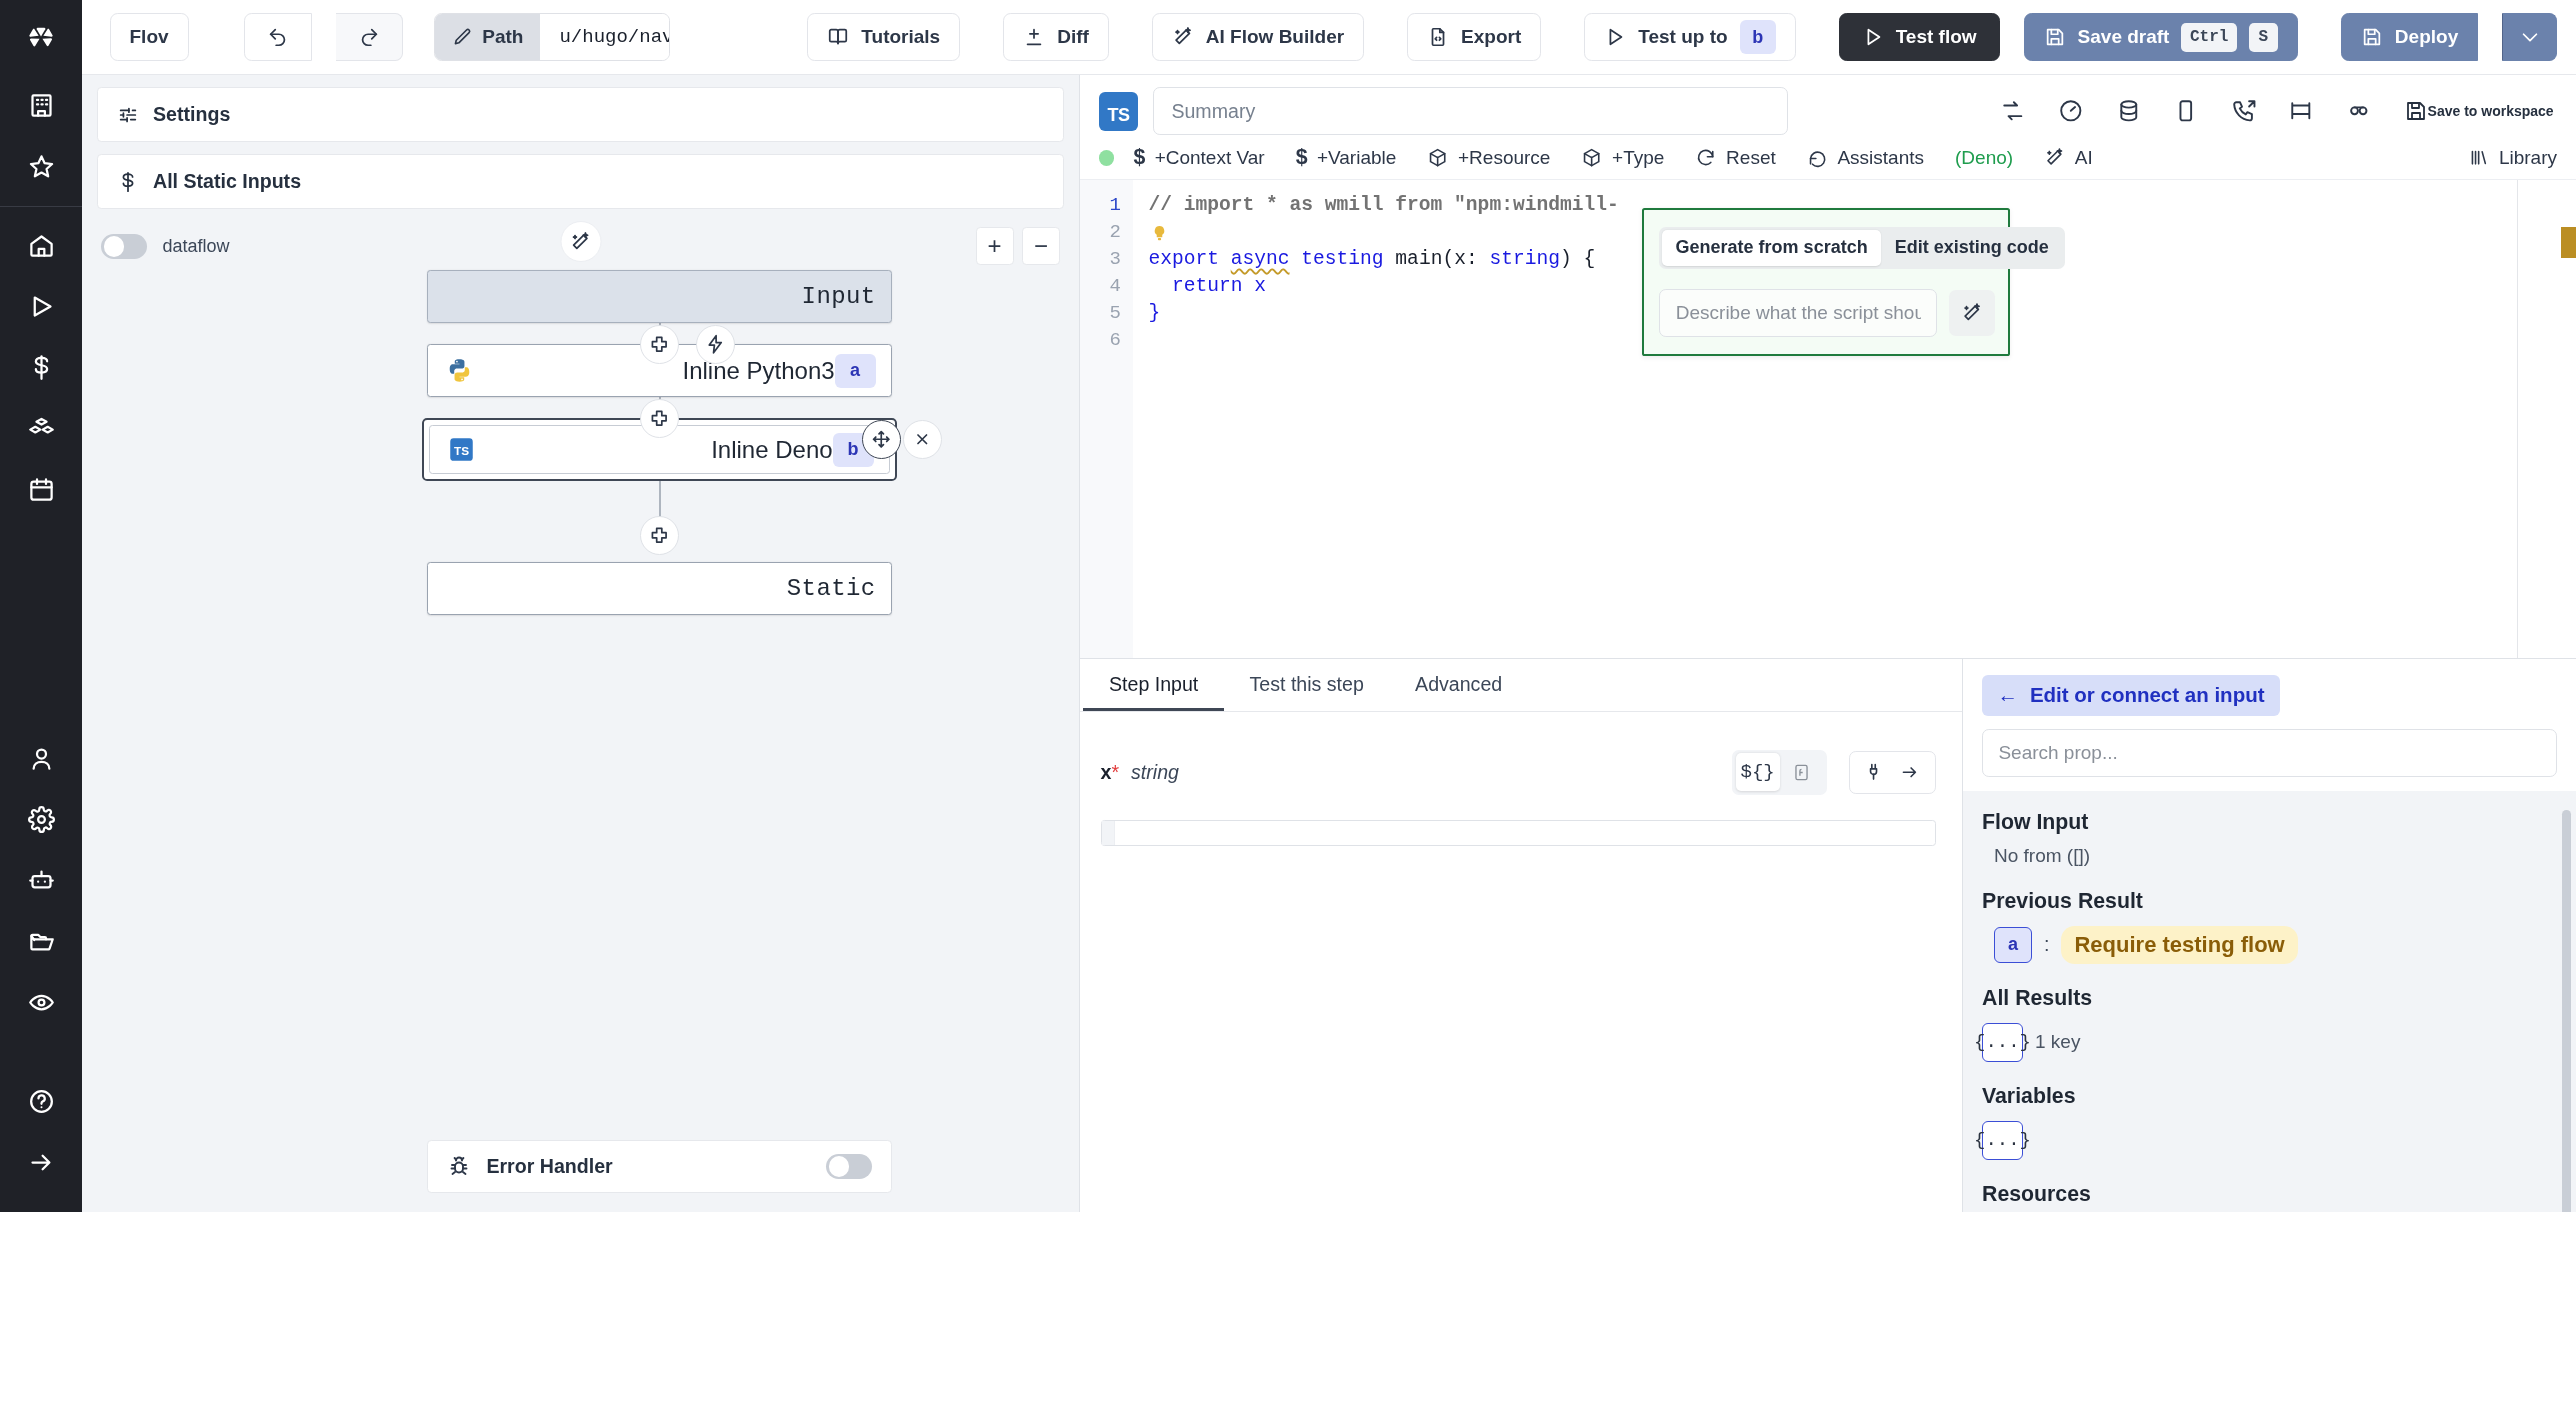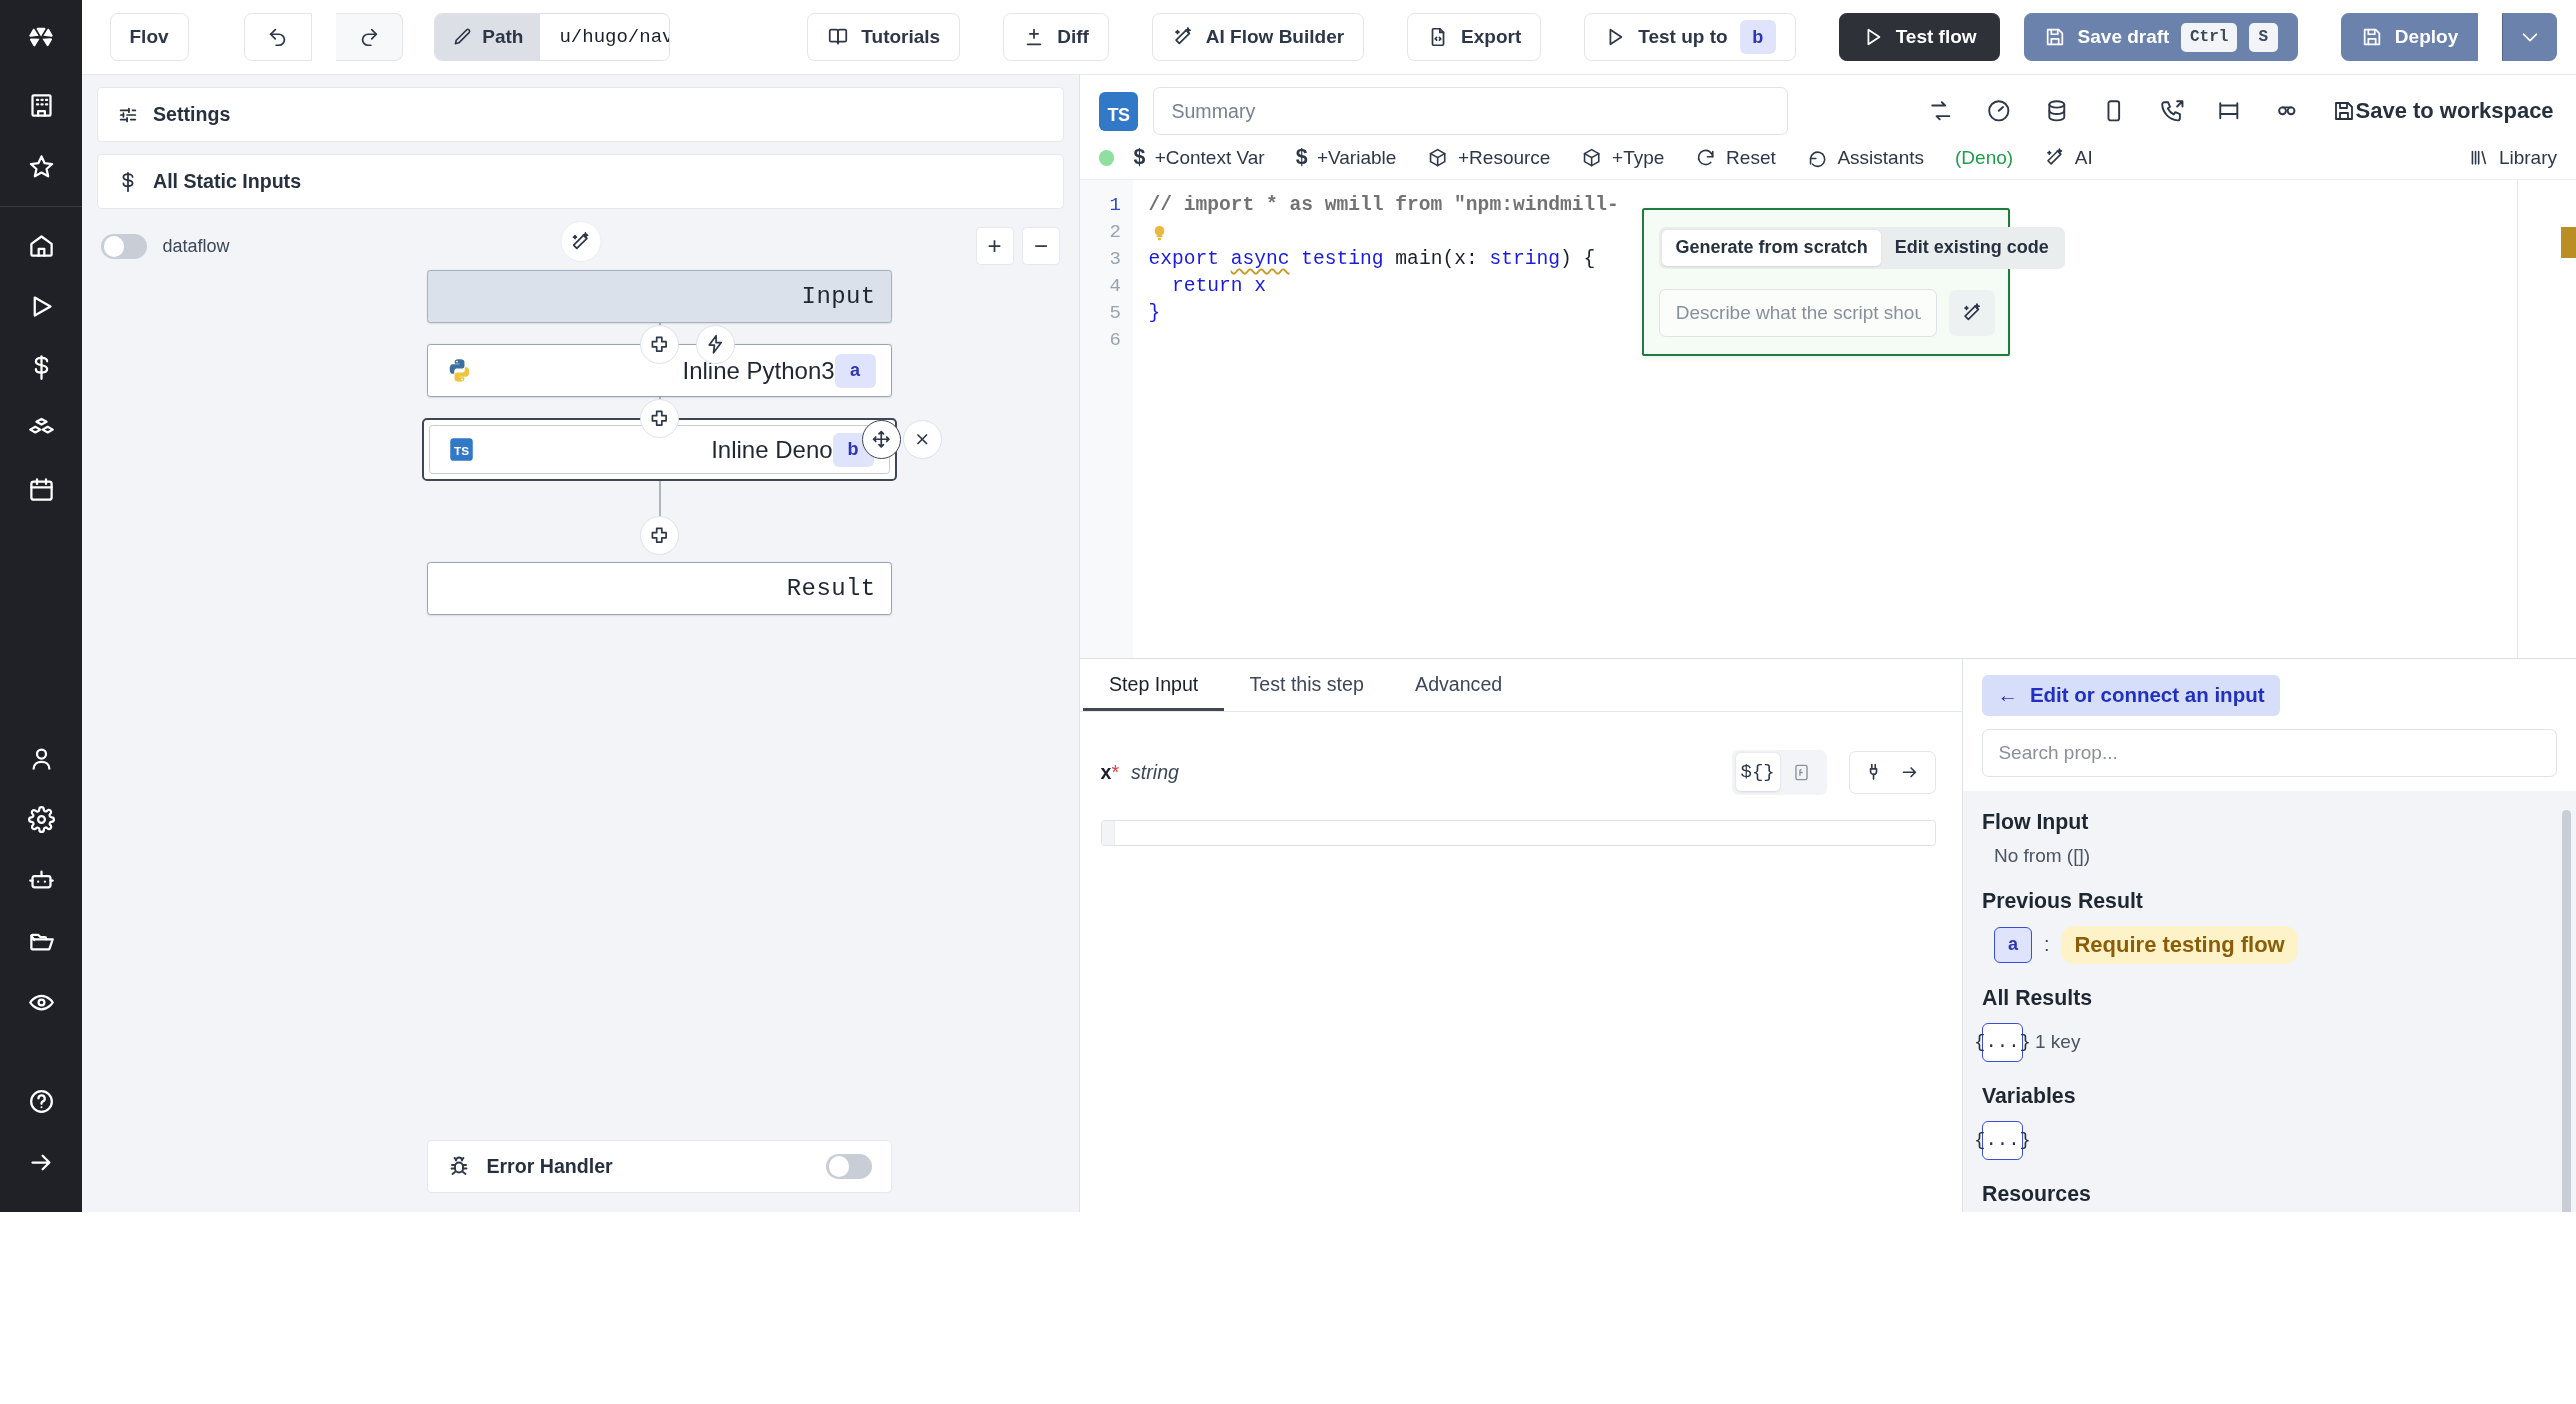--- a/index.html
+++ b/index.html
@@ -183,21 +183,21 @@
     width: 635px; height: 48px; border: 0.9px solid #dfe2e7; border-radius: 6.8px;
     padding: 0 17px; font-size: 19.6px; color: #1a202c; outline: none;
     font-family: "Liberation Sans", sans-serif;
   }
   .summary-input::placeholder { color: #77818f; }
   .ed-icons { margin-left: auto; display: flex; align-items: center; gap: 32px; padding-right: 3.4px; }
   .ed-ico { cursor: pointer; display: flex; align-items: center; color: #2d3748; }
   .ed-ico svg { width: 25.6px; height: 25.6px; stroke: currentColor; fill: none; stroke-width: 1.8; stroke-linecap: round; stroke-linejoin: round; }
   .ed-save {
     display: inline-flex; align-items: center; color: #26303f;
-    font-size: 22px; font-weight: 700; cursor: pointer; white-space: nowrap;
+    font-size: 14px; font-weight: 700; cursor: pointer; white-space: nowrap;
   }
   .ed-save svg { width: 24px; height: 24px; stroke: currentColor; fill: none; stroke-width: 1.8; stroke-linecap: round; stroke-linejoin: round; }
 
   .ed-tools {
     display: flex; align-items: center; gap: 0; padding: 12px 19px 10.2px 19px;
     border-bottom: 0.9px solid #eceef2;
   }
   .dot-green { width: 15.4px; height: 15.4px; border-radius: 50%; background: #8fe0a0; margin-right: 19px; flex: 0 0 15.4px; }
   .tool-lnk {
     display: inline-flex; align-items: center; gap: 9.4px; color: #2d3748;
@@ -655,21 +655,21 @@
             </svg>
         </div>
 
         <div class="pill-btn" style="left:558px;top:246px">
           <svg viewBox="0 0 24 24">
               <path d="M9 4h6v5h5v6h-5v5H9v-5H4V9h5z"></path>
             </svg>
         </div>
 
         <div class="node" style="top:292px">
-          <span class="node-title node-mono">Result</span>
+          <span class="node-title node-mono">Static</span>
         </div>
 
         <div class="errhandler">
           <svg class="bug" viewBox="0 0 24 24">
               <path d="M9 5.5a3 3 0 0 1 6 0"></path>
               <rect x="8" y="7.5" width="8" height="10" rx="4"></rect>
               <path d="M8 10H5M8 13.5H4.5M8 17l-2.5 2M16 10h3M16 13.5h3.5M16 17l2.5 2M9 4.5 7.6 3M15 4.5 16.4 3"></path>
             </svg>
           <span class="lbl">Error Handler</span>
           <div class="toggle"></div>

